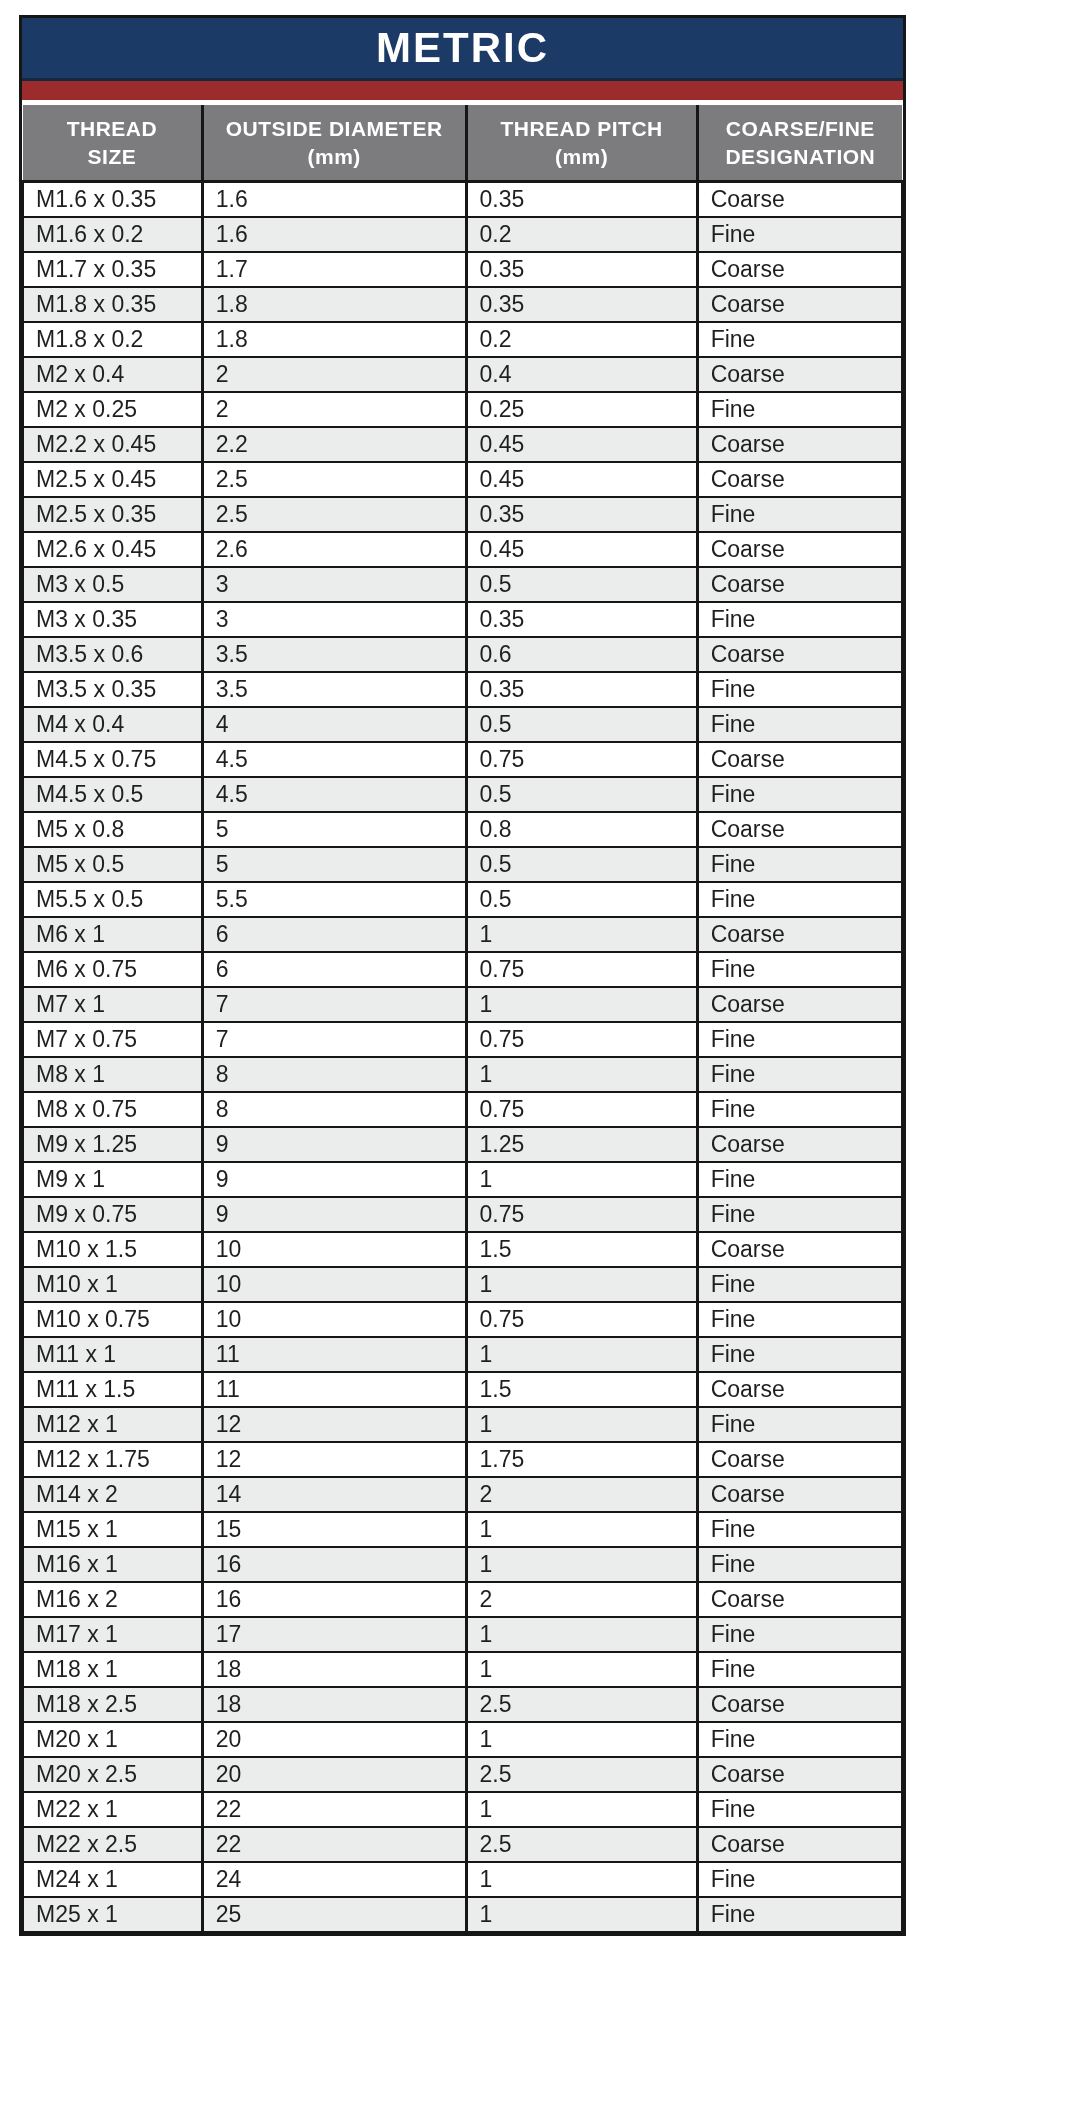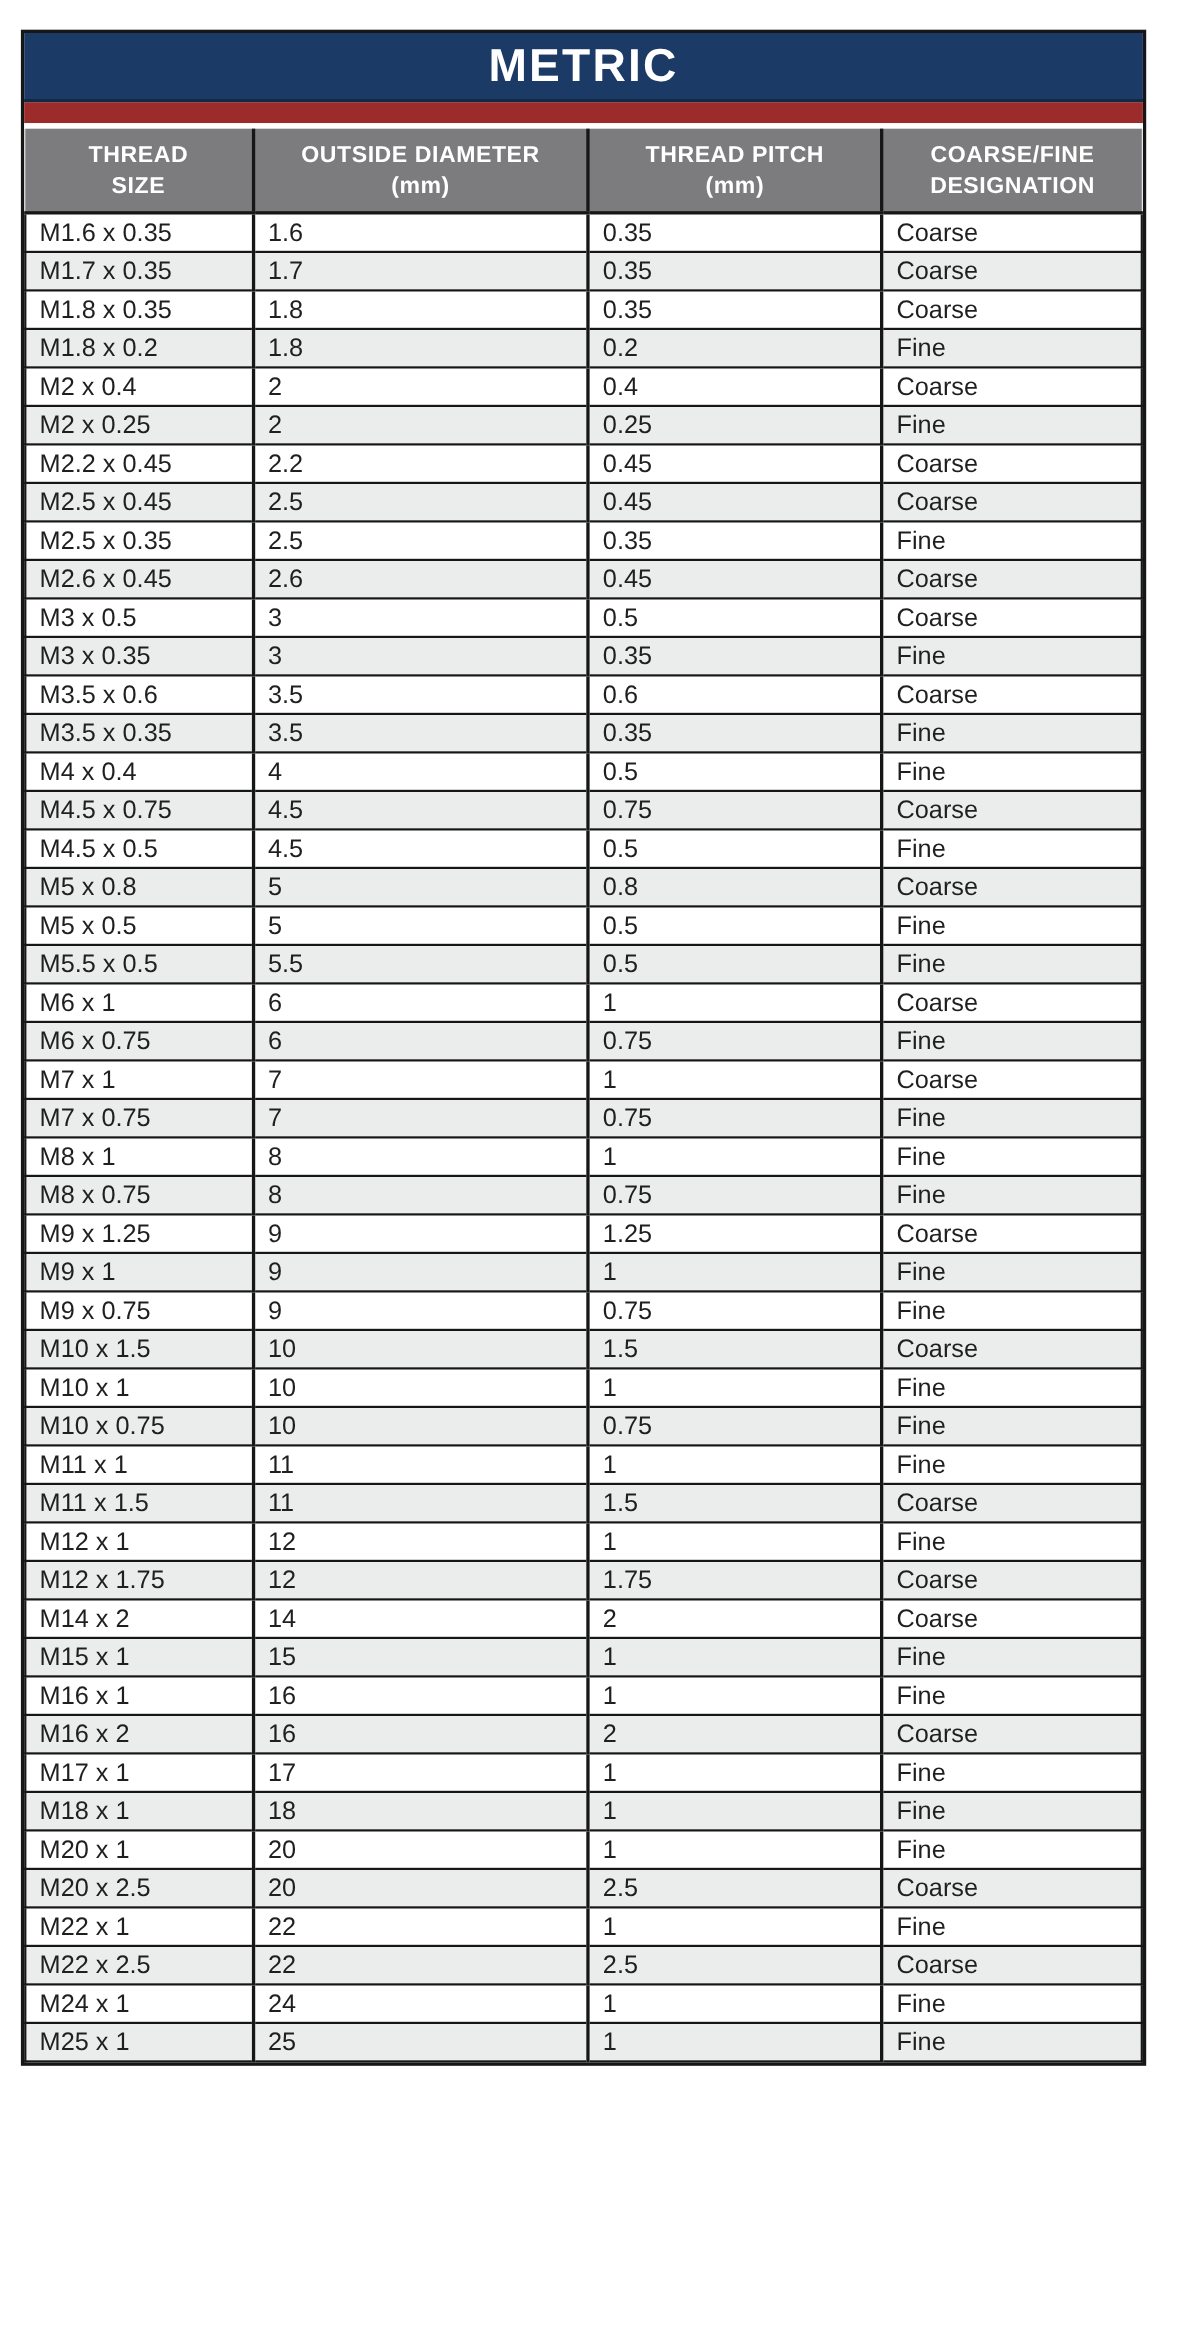--- a/index.html
+++ b/index.html
@@ -11,24 +11,23 @@
     --border-black:#161616;
     --text-dark:#1f1f1f;
   }
   html,body{margin:0;padding:0;background:#ffffff;}
   body{
     width:1072px;height:2114px;position:relative;
     font-family:"Liberation Sans", sans-serif;
     -webkit-font-smoothing:antialiased;
   }
   .chart-frame{
-    position:absolute;left:19px;top:15px;width:1023px;
+    position:absolute;left:19px;top:15px;width:887px;
     box-sizing:border-box;border:3px solid var(--border-black);
     background:#ffffff;
-    margin-top:12px;
   }
   .title-band{
     height:60px;background:var(--navy);
     border-bottom:3px solid var(--navy-dark);
     display:flex;align-items:center;justify-content:center;
   }
   .title{
     color:#ffffff;font-size:42px;font-weight:700;letter-spacing:2px;
   }
   .red-stripe{height:19px;background:var(--red-stripe);}
@@ -93,20 +92,26 @@
         </tr>
       </thead>
       <tbody>
   <tr>
     <td>M1.6 x 0.35</td>
     <td>1.6</td>
     <td>0.35</td>
     <td>Coarse</td>
   </tr>
 
+  <tr>
+    <td>M1.6 x 0.2</td>
+    <td>1.6</td>
+    <td>0.2</td>
+    <td>Fine</td>
+  </tr>
 
   <tr>
     <td>M1.7 x 0.35</td>
     <td>1.7</td>
     <td>0.35</td>
     <td>Coarse</td>
   </tr>
 
   <tr>
     <td>M1.8 x 0.35</td>
@@ -386,20 +391,26 @@
     <td>Fine</td>
   </tr>
 
   <tr>
     <td>M18 x 1</td>
     <td>18</td>
     <td>1</td>
     <td>Fine</td>
   </tr>
 
+  <tr>
+    <td>M18 x 2.5</td>
+    <td>18</td>
+    <td>2.5</td>
+    <td>Coarse</td>
+  </tr>
 
   <tr>
     <td>M20 x 1</td>
     <td>20</td>
     <td>1</td>
     <td>Fine</td>
   </tr>
 
   <tr>
     <td>M20 x 2.5</td>

